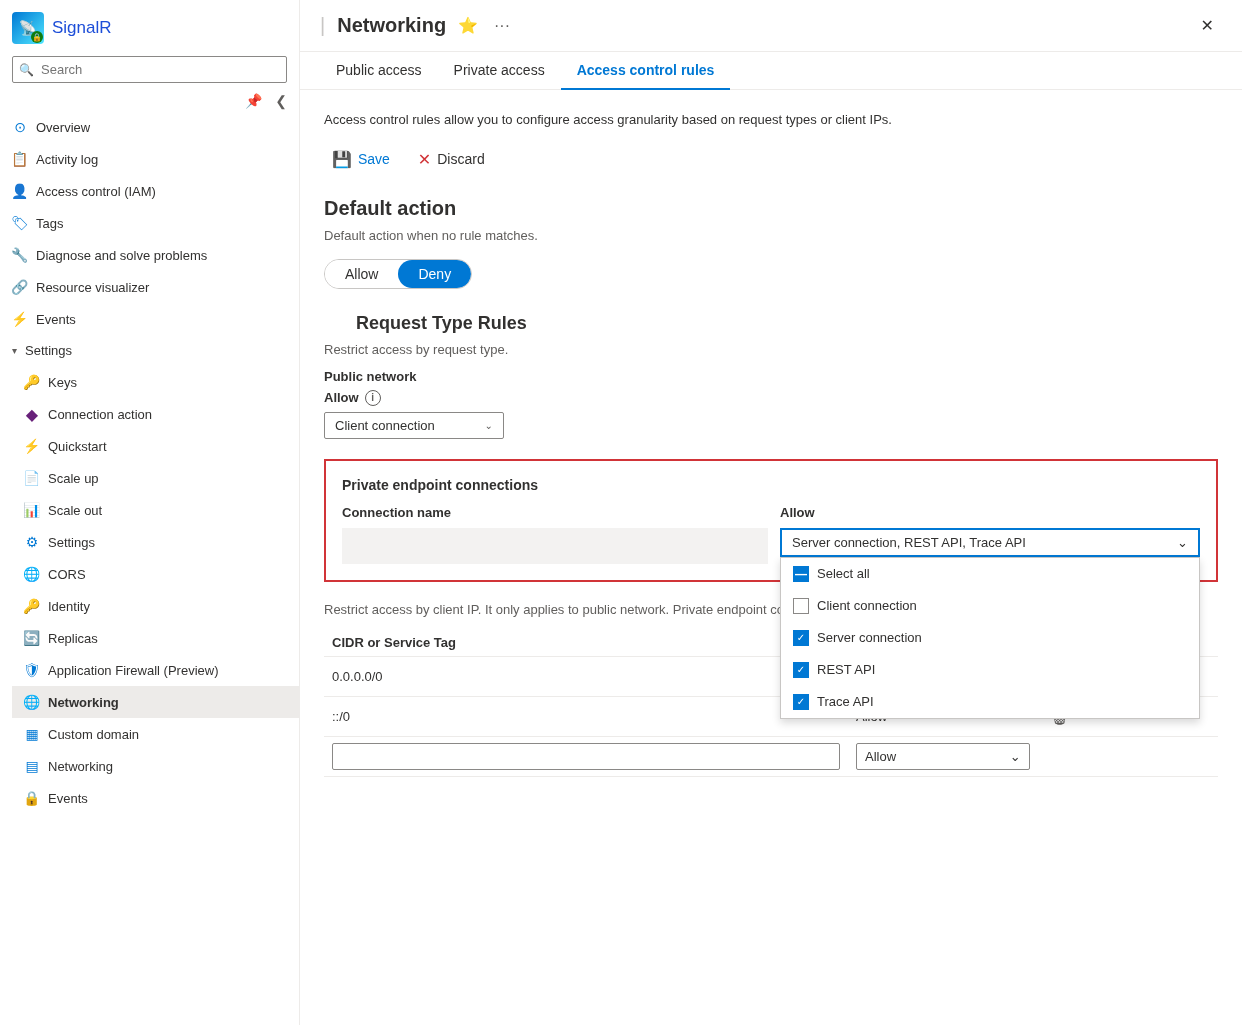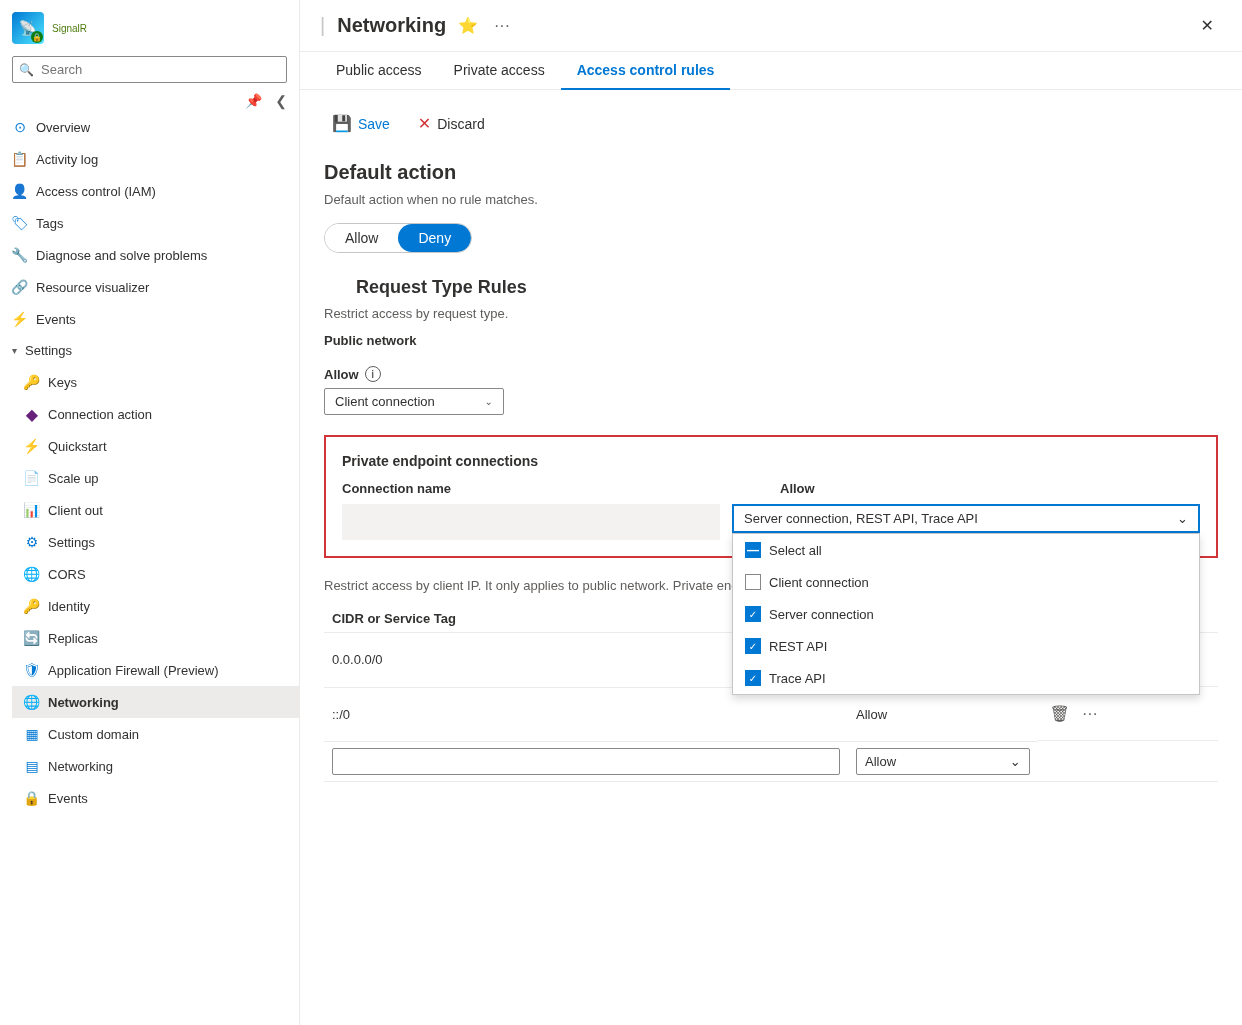--- a/index.html
+++ b/index.html
@@ -42,22 +42,22 @@
       font-size: 8px;
       background: #107c10;
       border-radius: 50%;
       width: 12px;
       height: 12px;
       display: flex;
       align-items: center;
       justify-content: center;
     }
     .sidebar-app-name {
-      font-size: 10px;
-      color: #4d7c0f;
+      font-size: 17px;
+      color: #1d4ed8;
     }
     .sidebar-search {
       margin: 4px 12px 8px 12px;
       position: relative;
     }
     .sidebar-search input {
       width: 100%;
       padding: 5px 1px 5px 28px;
       border: 1px solid #8a8886;
       border-radius: 2px;
@@ -267,21 +267,21 @@
       font-size: 13px;
       color: #605e5c;
       margin-bottom: 12px;
     }
 
     
     .field-label {
       font-size: 13px;
       font-weight: 600;
       color: #323130;
-      margin-bottom: 18px;
+      margin-bottom: 6px;
     }
     .field-label-row {
       display: flex;
       align-items: center;
       gap: 6px;
       margin-bottom: 6px;
       font-size: 13px;
       font-weight: 600;
       color: #323130;
     }
@@ -349,21 +349,21 @@
       align-items: flex-start;
       gap: 0;
     }
     .pe-row-name {
       flex: 1;
       height: 36px;
       background: #f3f2f1;
       margin-right: 12px;
     }
     .pe-dropdown-container {
-      width: 468px;
+      width: 420px;
       position: relative;
     }
     .pe-dropdown {
       display: flex;
       align-items: center;
       border: 2px solid #0078d4;
       padding: 5px 10px;
       cursor: pointer;
       justify-content: space-between;
       font-size: 13px;
@@ -417,21 +417,21 @@
     }
     .ip-table th {
       text-align: left;
       padding: 6px 8px;
       font-size: 13px;
       font-weight: 600;
       border-bottom: 1px solid #edebe9;
       color: #323130;
     }
     .ip-table td {
-      padding: 15px 8px;
+      padding: 8px 8px;
       font-size: 13px;
       border-bottom: 1px solid #edebe9;
       color: #323130;
     }
     .ip-action-btn {
       background: none;
       border: none;
       cursor: pointer;
       color: #605e5c;
       font-size: 16px;
@@ -545,21 +545,21 @@
         <span>Quickstart</span>
       </div>
 
       <div class="sidebar-item">
         <span class="item-icon" style="color:#0078d4;">📄</span>
         <span>Scale up</span>
       </div>
 
       <div class="sidebar-item">
         <span class="item-icon" style="color:#0078d4;">📊</span>
-        <span>Client out</span>
+        <span>Scale out</span>
       </div>
 
       <div class="sidebar-item">
         <span class="item-icon" style="color:#0078d4;">⚙</span>
         <span>Settings</span>
       </div>
 
       <div class="sidebar-item">
         <span class="item-icon" style="color:#0078d4;">🌐</span>
         <span>CORS</span>
@@ -615,20 +615,21 @@
     <button class="close-btn">✕</button>
   </div>
 
   <div class="tabs">
     <div class="tab">Public access</div>
     <div class="tab">Private access</div>
     <div class="tab active">Access control rules</div>
   </div>
 
   <div class="content">
+    <p class="content-description">Access control rules allow you to configure access granularity based on request types or client IPs.</p>
 
     <div class="toolbar">
       <button class="toolbar-btn">
         <span class="toolbar-btn-icon">💾</span>
         <span>Save</span>
       </button>
       <button class="toolbar-btn toolbar-discard">
         <span class="toolbar-btn-icon" style="color:#d13438;">✕</span>
         <span>Discard</span>
       </button>

